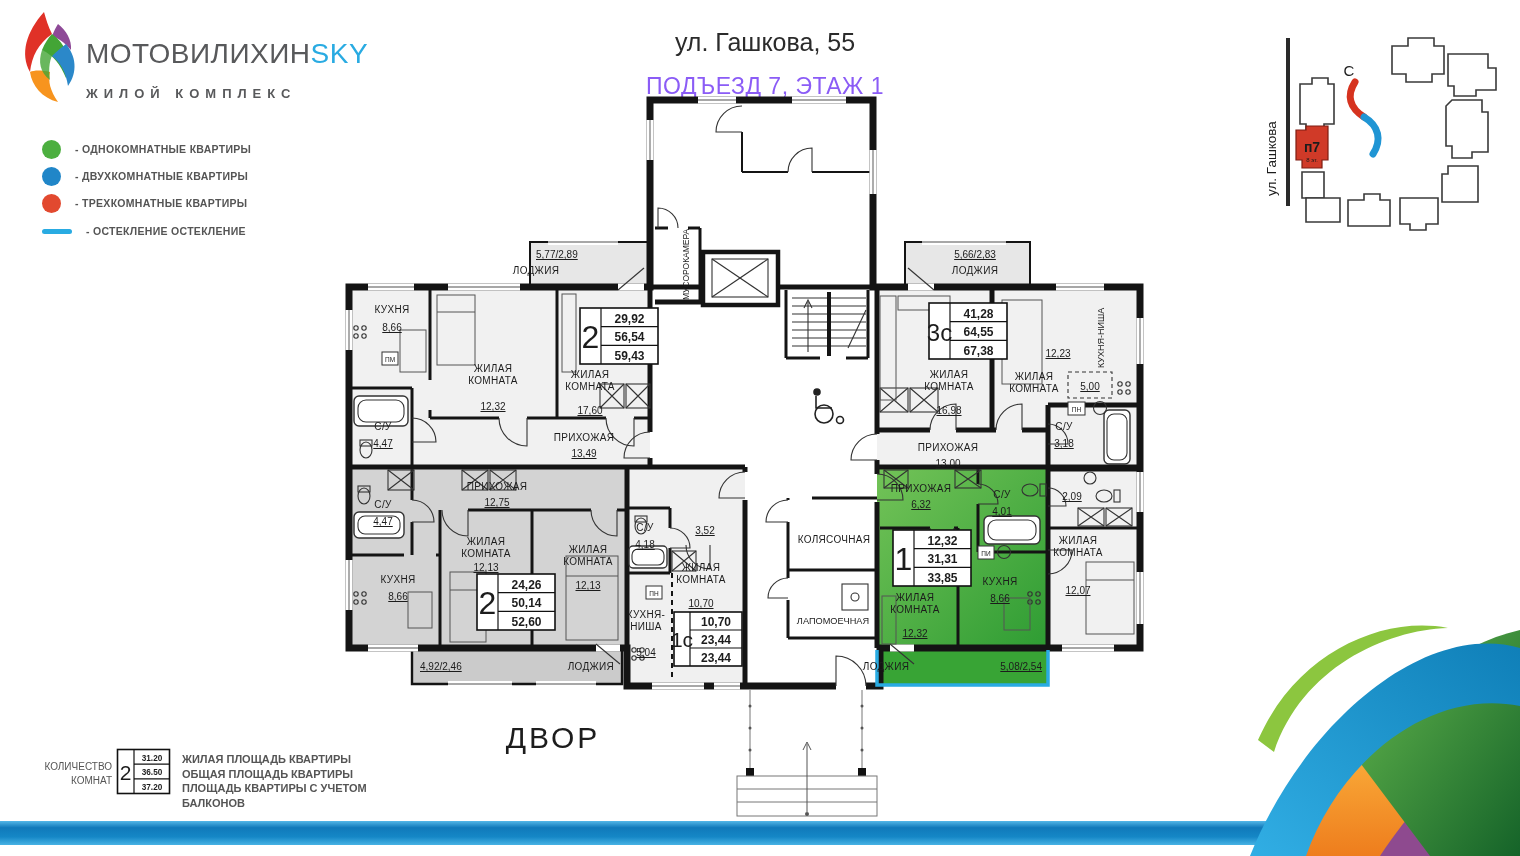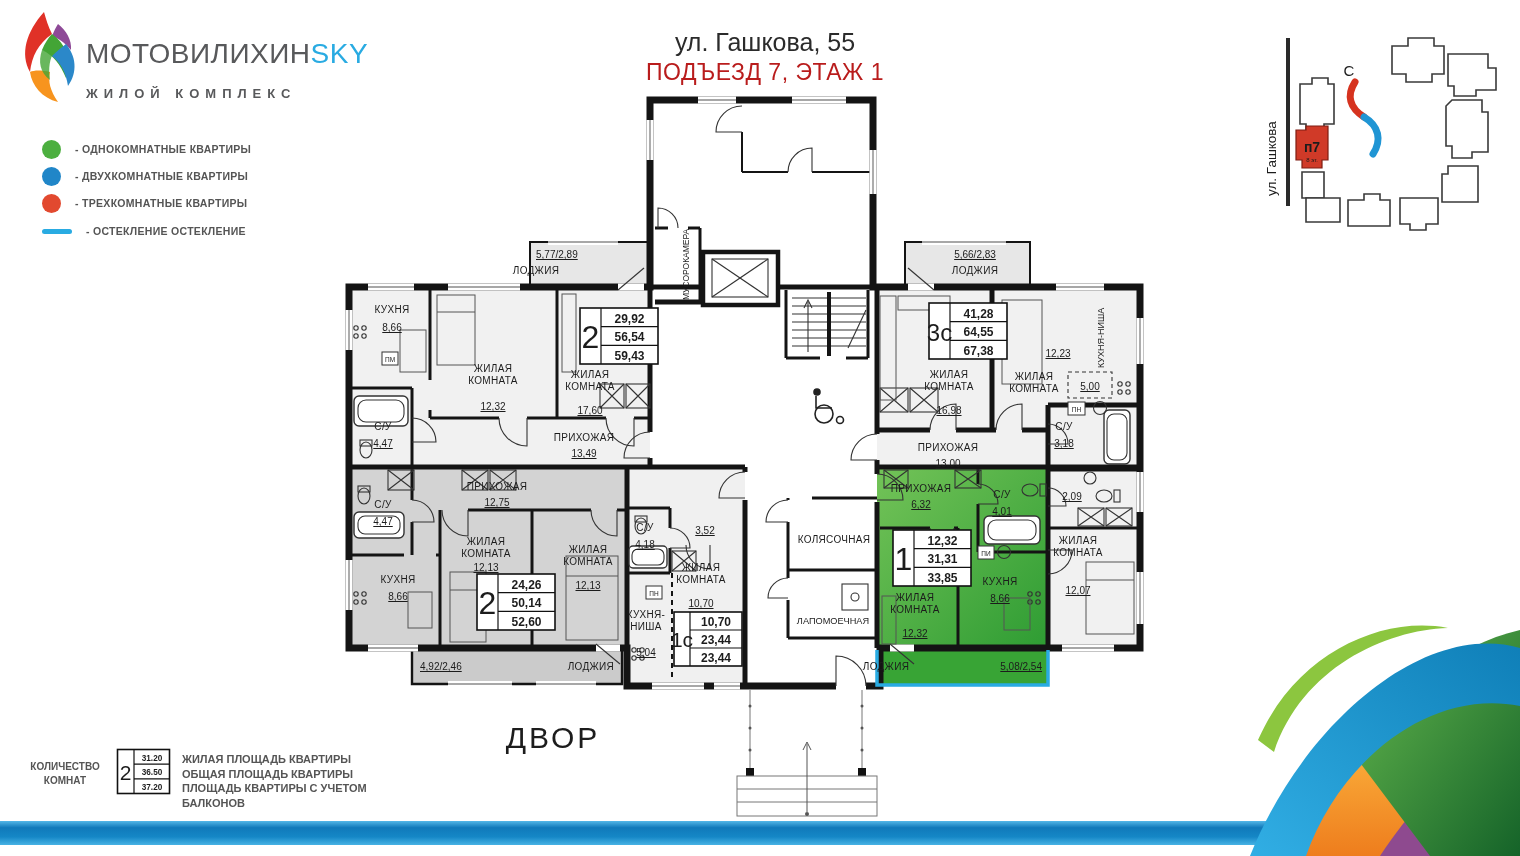--- a/index.html
+++ b/index.html
@@ -12,21 +12,21 @@
   #brand .line2{font-size:13px;letter-spacing:6px;color:#58595b;margin-top:16px;font-weight:bold;}
   
   .leg-row{position:absolute;left:42px;display:flex;align-items:center;height:22px;}
   .leg-dot{width:19px;height:19px;border-radius:50%;margin-right:14px;flex:0 0 auto;}
   .leg-line{width:30px;height:5px;border-radius:3px;background:#29abe2;margin-right:14px;flex:0 0 auto;}
   .leg-txt{font-size:10.5px;font-weight:bold;color:#555;letter-spacing:.3px;white-space:nowrap;}
   .d1{background:#4caf3f}.d2{background:#2086c8}.d3{background:#e2492f}
   
   #title{left:540px;top:28px;width:450px;text-align:center;}
   #title .t1{font-size:25px;font-weight:normal;color:#2b2b2b;}
-  #title .t2{font-size:23px;color:#b91c1c;margin-top:2px;letter-spacing:.5px;}
+  #title .t2{font-size:23px;color:#8b5cf6;margin-top:16px;letter-spacing:.5px;}
   
   svg{font-family:"Liberation Sans",sans-serif;}
   svg text{fill:#1c1c1c;}
   .w7{stroke:#141414;stroke-width:7;fill:none;}
   .w5{stroke:#141414;stroke-width:5;fill:none;}
   .w3{stroke:#141414;stroke-width:3;fill:none;}
   .w2{stroke:#141414;stroke-width:2;fill:none;}
   .thin{stroke:#333;stroke-width:1.1;fill:none;}
   .furn{stroke:#555;stroke-width:1;fill:none;}
   .winline{stroke:#8a8a8a;stroke-width:1.4;}
@@ -34,21 +34,21 @@
   .val{font-size:10px;text-anchor:middle;text-decoration:underline;}
   .vs{text-anchor:start;} .ve{text-anchor:end;}
   .bdg-box{fill:#fff;stroke:#111;stroke-width:1.6;}
   .bdg-line{stroke:#111;stroke-width:1.2;}
   .bdg-num{font-size:32px;font-weight:300;text-anchor:middle;}
   .bdg-num-s{font-size:21px;font-weight:300;text-anchor:middle;}
   .bdg-val{font-size:12px;font-weight:bold;text-anchor:middle;}
   .mark-box{fill:#fff;stroke:#333;stroke-width:1;}
   .mark-txt{font-size:6.5px;text-anchor:middle;}
   
-  #key-label{left:18px;top:760px;width:94px;text-align:center;font-size:10px;color:#555;white-space:pre-line;line-height:14px;font-weight:bold;}
+  #key-label{left:18px;top:760px;width:94px;text-align:right;font-size:10px;color:#555;white-space:pre-line;line-height:14px;font-weight:normal;}
   #key-desc{left:182px;top:752px;width:200px;font-size:11px;color:#555;line-height:14.6px;font-weight:bold;}
   
   #bluebar{left:0;top:821px;width:1520px;height:24px;
     background:linear-gradient(180deg,#53b7e8 0%,#1079ba 28%,#1587c6 66%,#47b2e4 100%);}
 </style>
 </head>
 <body>
 
 <svg class="abs" style="left:14px;top:10px" width="74" height="98" viewBox="0 0 74 98">
   <path d="M30,2 C12,22 6,44 16,62 C18,46 24,34 38,24 C34,16 32,9 30,2 Z" fill="#e03127"></path>

